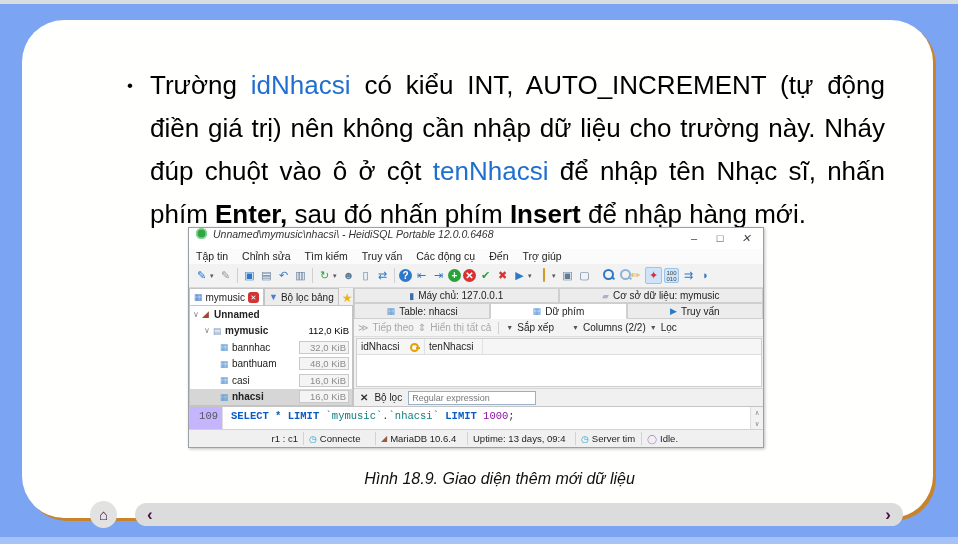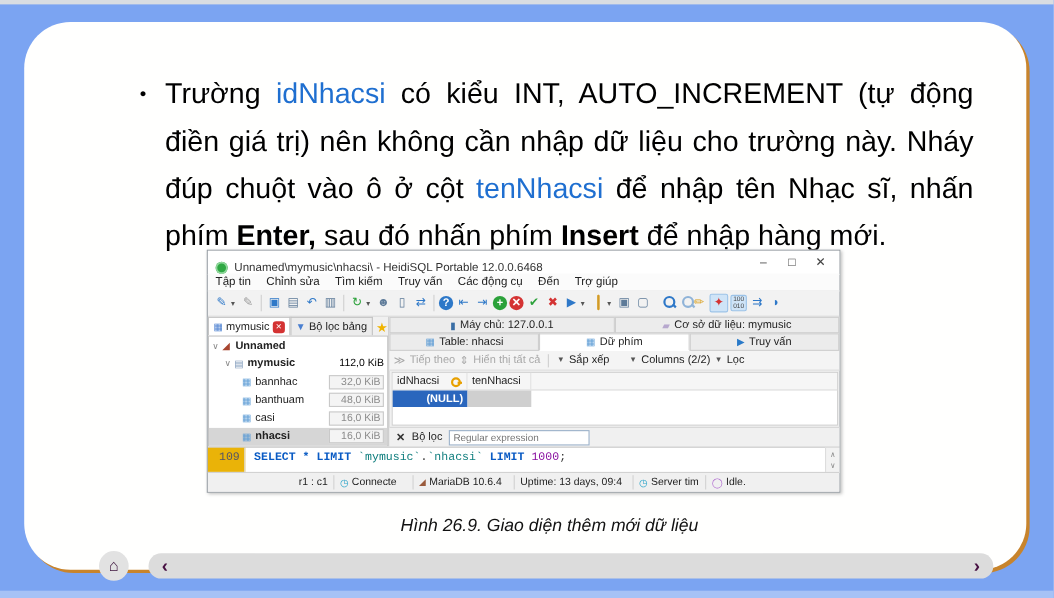--- a/index.html
+++ b/index.html
@@ -16,21 +16,21 @@
   .bullet-wrap{position:absolute;left:88px;top:44px;width:775px;display:flex;}
   .bullet-marker{width:40px;font-size:17px;line-height:43px;color:#000;text-align:center;flex:none;}
   .bullet-text{font-size:26px;line-height:43px;color:#000;text-align:justify;}
   .blue{color:#1f6fd0;}
   .b{font-weight:bold;}
 
   
   .win{position:absolute;left:188px;top:227px;width:574px;height:219px;background:#f0f0f0;
        border:1px solid #9aa0a6;box-shadow:1px 1px 3px rgba(0,0,0,.25);font-size:10px;color:#222;}
   .titlebar{position:absolute;left:0;top:0;width:100%;height:21px;background:#ffffff;
-            border-bottom:1px solid #e4e4e4;display:flex;align-items:flex-end;}
+            border-bottom:1px solid #e4e4e4;display:flex;align-items:flex-start;font-style:italic;}
   .appicon{width:11px;height:11px;border-radius:50%;background:#2fa843;margin:0 6px 0 7px;flex:none;
            box-shadow:inset 0 0 0 1.5px #8fd79b;}
   .titletext{font-size:10.5px;color:#333;flex:1;white-space:nowrap;overflow:hidden;}
   .wbtns{display:flex;margin-right:4px;}
   .wbtn{width:26px;text-align:center;font-size:11px;color:#444;line-height:20px;cursor:default;}
   .menubar{position:absolute;left:0;top:21px;width:100%;height:15px;background:#fbfbfb;display:flex;
            border-bottom:1px solid #e8e8e8;}
   .menuitem{padding:0 7px;line-height:15px;font-size:10.5px;color:#222;}
 
   .toolbar{position:absolute;left:0;top:36px;width:100%;height:24px;background:#f2f2f2;
@@ -102,21 +102,21 @@
              display:flex;align-items:center;box-sizing:border-box;padding-left:6px;gap:6px;}
   .fclose{color:#333;font-size:10px;font-weight:bold;}
   .flabel{font-size:10px;}
   .finput{width:120px;height:12px;font-size:9px;border:1px solid #9ab0c8;padding:0 3px;
           font-family:Liberation Sans, sans-serif;color:#333;}
   .finput::placeholder{color:#777;}
 
   
   .sqlrow{position:absolute;left:0;top:178px;width:574px;height:23px;background:#fff;
           border-top:1px solid #c4c4c4;display:flex;font-family:"Liberation Mono",monospace;font-size:10.5px;}
-  .gutter{width:34px;background:#eab308;color:#556;text-align:right;padding:3px 4px 0 0;box-sizing:border-box;border-right:1px solid #ddd;}
+  .gutter{width:34px;background:#c4b5fd;color:#556;text-align:right;padding:3px 4px 0 0;box-sizing:border-box;border-right:1px solid #ddd;}
   .code{padding:3px 0 0 8px;white-space:nowrap;flex:1;}
   .kw{color:#0a5bc4;font-weight:bold;} .id{color:#0e7d7d;} .num{color:#8a10a0;} .pl{color:#333;}
   .sqlscroll{width:13px;display:flex;flex-direction:column;align-items:center;justify-content:space-between;
              background:#f2f2f2;border-left:1px solid #ddd;color:#888;font-size:7px;padding:2px 0;box-sizing:border-box;}
 
   
   .statusbar{position:absolute;left:0;top:201px;width:574px;height:17px;background:#f0f0f0;border-top:1px solid #d2d2d2;
              display:flex;align-items:center;font-size:9.5px;color:#222;}
   .seg{display:flex;align-items:center;gap:3px;height:13px;border-right:1px solid #d2d2d2;
        padding:0 5px;white-space:nowrap;overflow:hidden;box-sizing:border-box;}
@@ -140,21 +140,21 @@
 <div class="topstrip"></div>
 <div class="bottomstrip"></div>
 
 <div class="card">
 
   <div class="bullet-wrap">
     <div class="bullet-marker">•</div>
     <div class="bullet-text"><span>Trường </span><span class="blue">idNhacsi</span><span> có kiểu INT, AUTO_INCREMENT (tự động điền giá trị) nên không cần nhập dữ liệu cho trường này. Nháy đúp chuột vào ô ở cột </span><span class="blue">tenNhacsi</span><span> để nhập tên Nhạc sĩ, nhấn phím </span><span class="b">Enter,</span><span> sau đó nhấn phím </span><span class="b">Insert</span><span> để nhập hàng mới.</span></div>
   </div>
 
-  <div class="caption">Hình 26.9. Giao diện thêm mới dữ liệu</div>
+  <div class="caption">Hình 18.9. Giao diện thêm mới dữ liệu</div>
 
   <div class="homebtn">
       <span>⌂</span>
     </div>
   <div class="navbar">
     <span class="navchev">‹</span>
     <span class="navchev">›</span>
   </div>
 </div>
 
@@ -309,24 +309,20 @@
       <div class="gridwrap">
         <div class="ghead">
           <div class="gh gh1">
             <span>idNhacsi</span>
             <span class="keyicon"></span>
           </div>
           <div class="gh gh2">
             <span>tenNhacsi</span>
           </div>
         </div>
-        <div class="grow">
-          <div class="gcell1">(NULL)</div>
-          <div class="gcell2"></div>
-        </div>
       </div>
       <div class="filterbar">
         <span class="fclose">✕</span>
         <span class="flabel">Bộ lọc</span>
         <input class="finput" placeholder="Regular expression" style="">
       </div>
     </div>
   </div>
 
   <div class="sqlrow">

